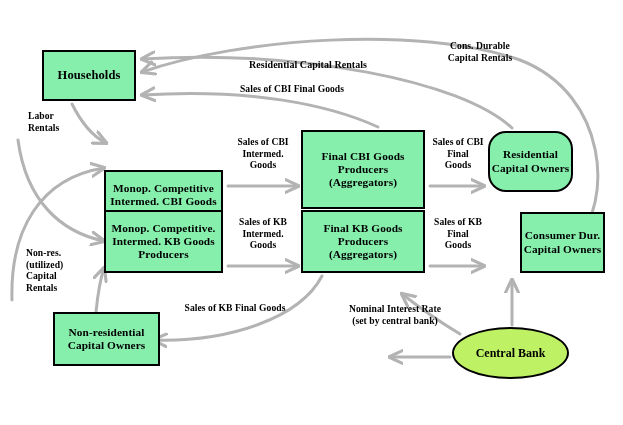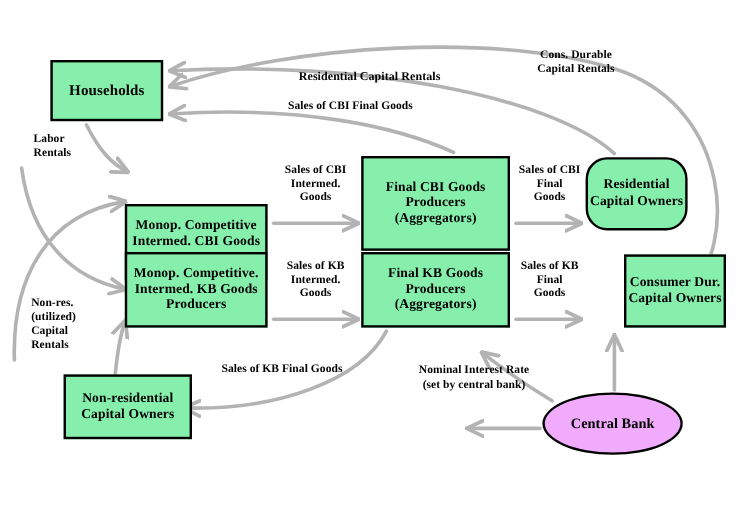--- a/index.html
+++ b/index.html
@@ -35,21 +35,21 @@
     font-weight: bold;
     color: #000000;
     line-height: 1.18;
     letter-spacing: 0.1px;
   }
   .ellipse-node {
     position: absolute;
     box-sizing: border-box;
     border: 2.2px solid #000000;
     border-radius: 50%;
-    background: #f0abfc;
+    background: #bef264;
     display: flex;
     align-items: center;
     justify-content: center;
     text-align: center;
     font-weight: bold;
     color: #000000;
   }
   .edge-label {
     position: absolute;
     font-weight: bold;

